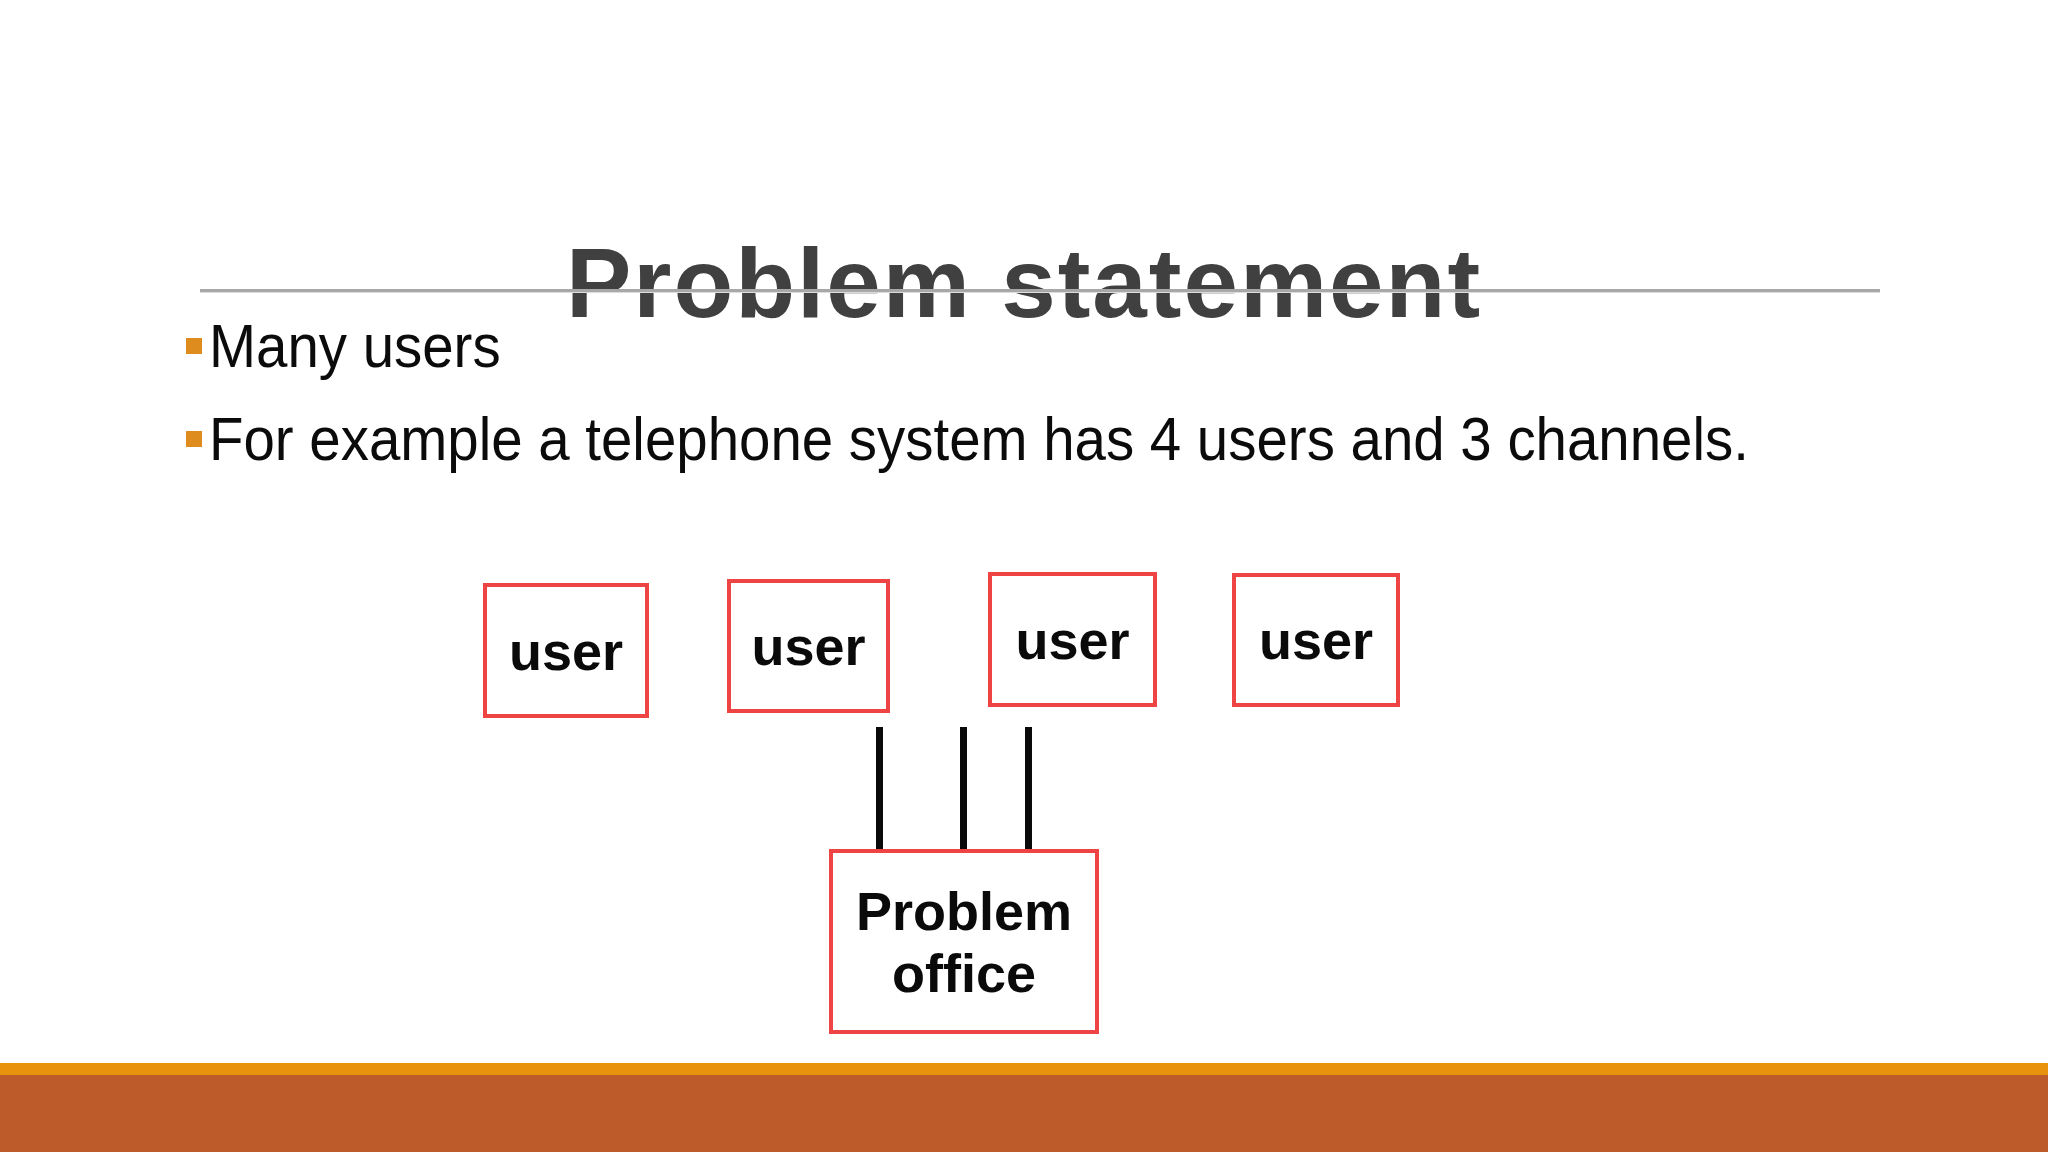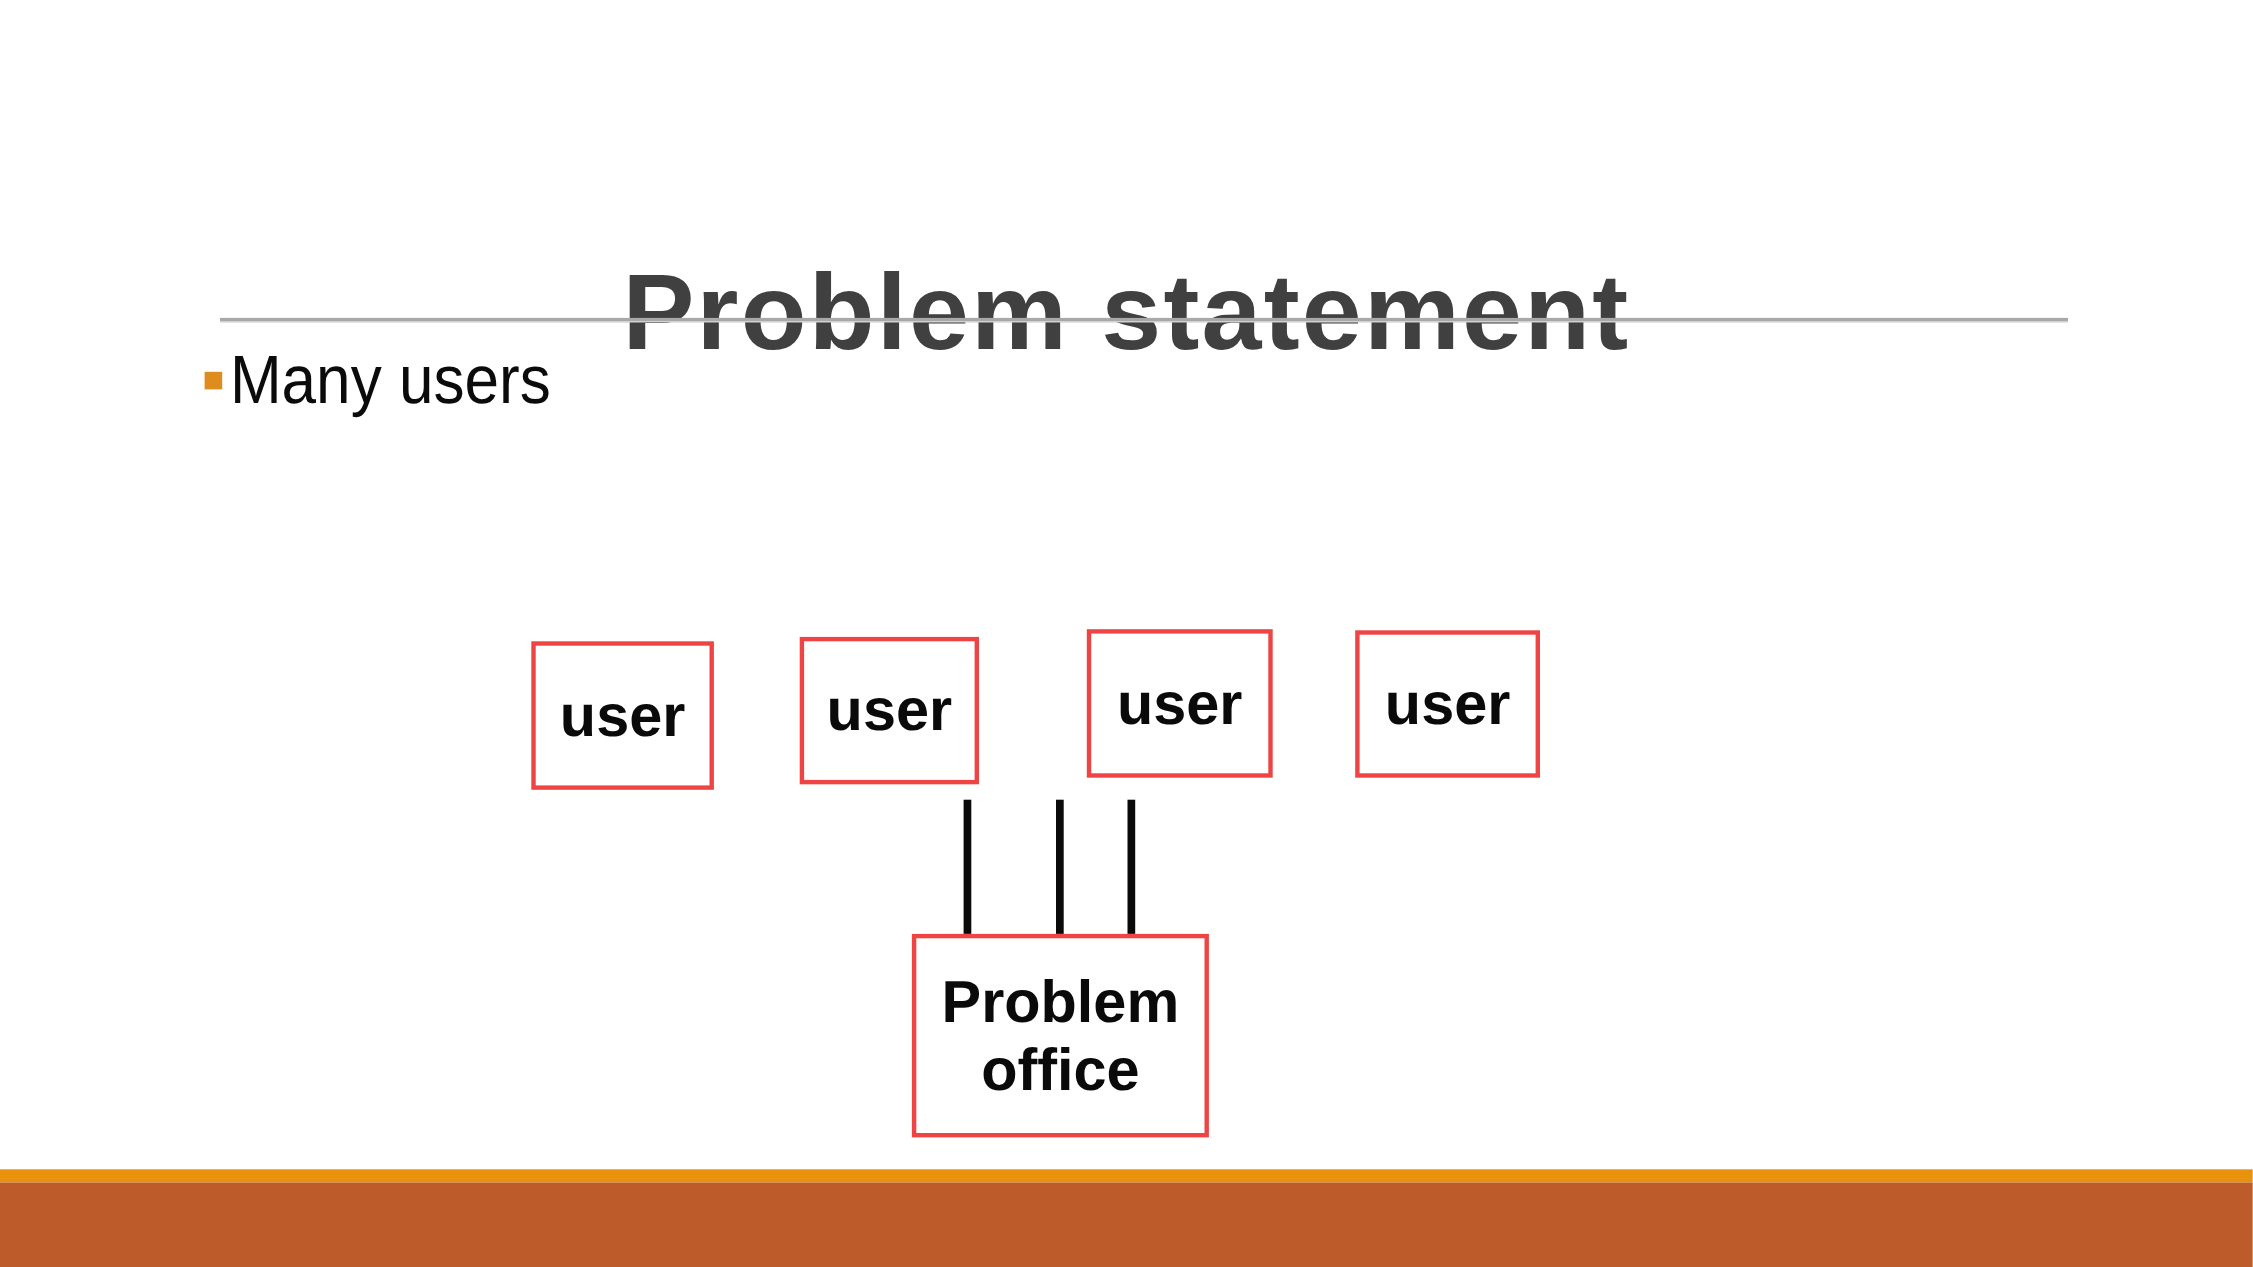--- a/index.html
+++ b/index.html
@@ -127,20 +127,24 @@
 
   <h1 class="title">Problem statement</h1>
 
   <div class="divider"></div>
 
   <ul class="bullets">
     <li>
       <span class="bullet-square"></span>
       <span class="bullet-text">Many users</span>
     </li>
+    <li>
+      <span class="bullet-square"></span>
+      <span class="bullet-text">For example a telephone system has 4 users and 3 channels.</span>
+    </li>
   </ul>
 
   <div class="diagram-box user-box u1">
     <span>user</span>
   </div>
   <div class="diagram-box user-box u2">
     <span>user</span>
   </div>
   <div class="diagram-box user-box u3">
     <span>user</span>

